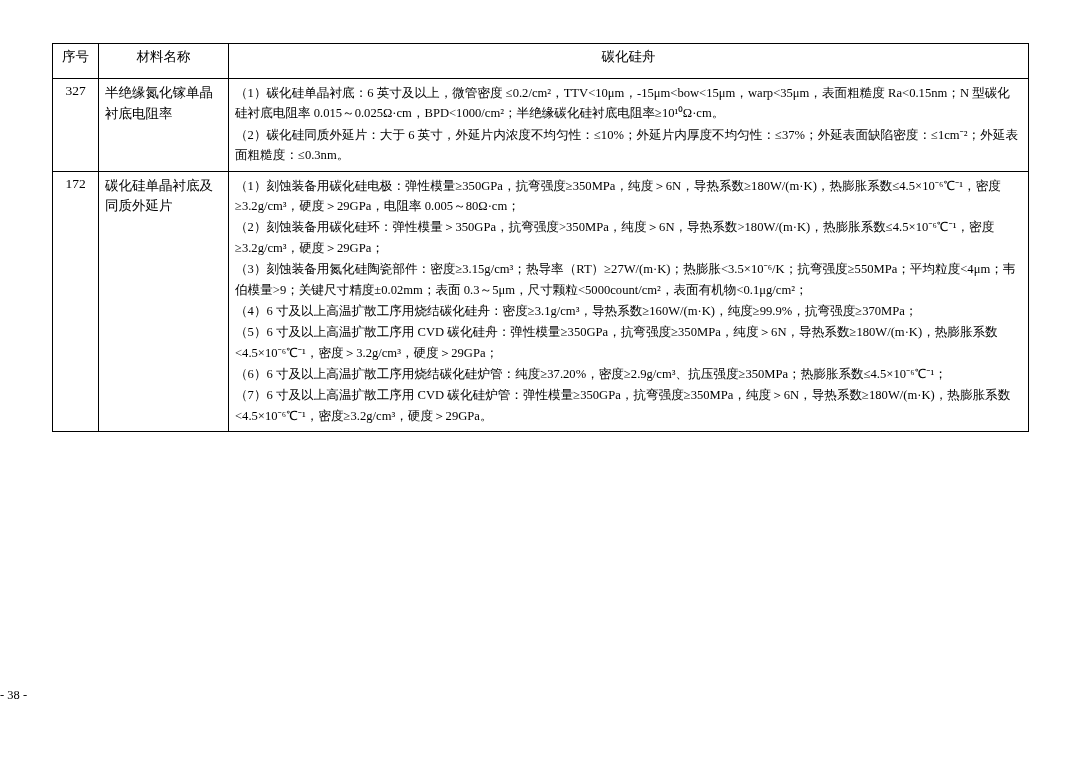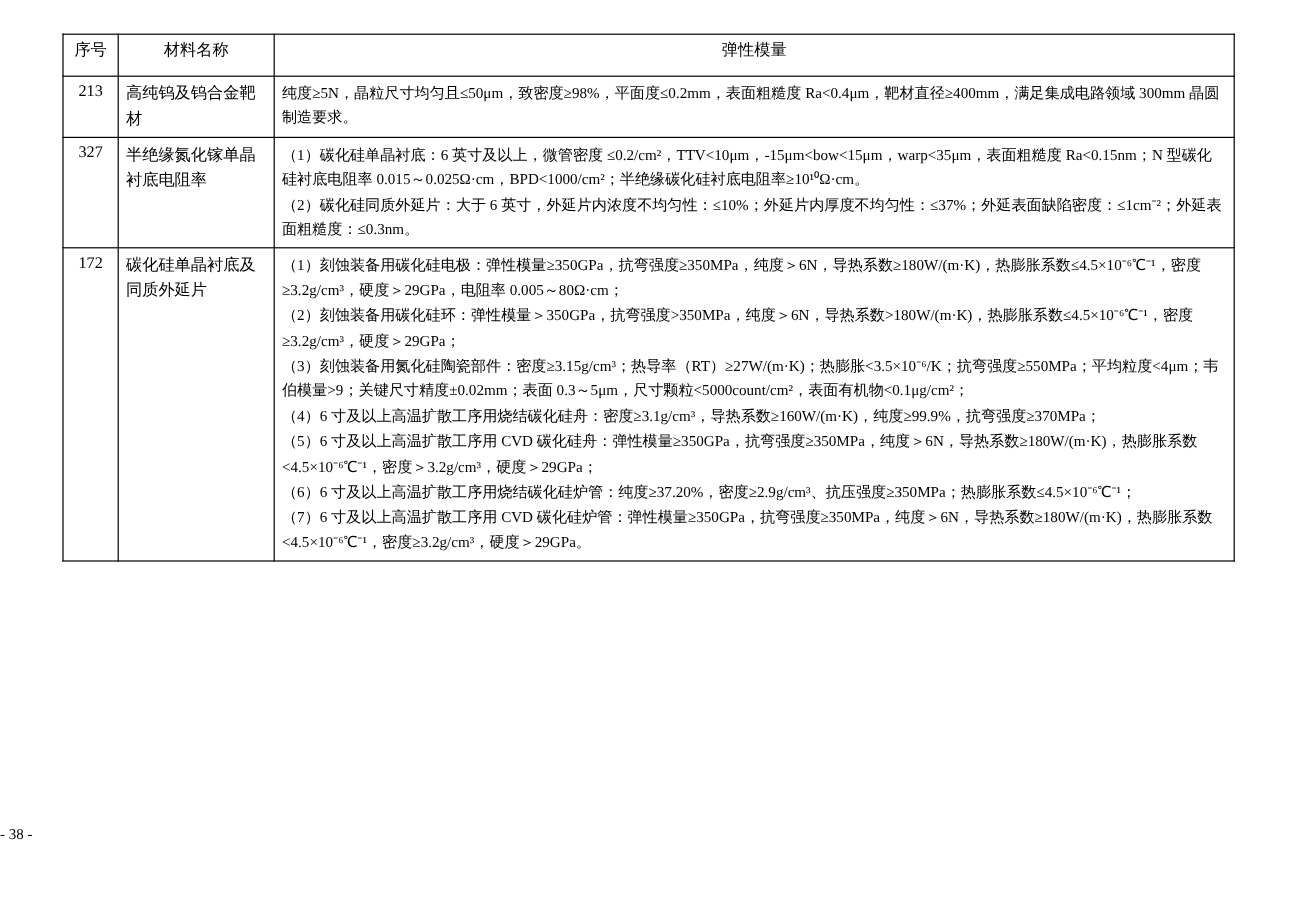--- a/index.html
+++ b/index.html
@@ -17,21 +17,21 @@
   .page {
     position: absolute;
     left: 0; top: 0;
     width: 1080px;
     height: 764px;
     box-sizing: border-box;
   }
   table.spec {
     position: absolute;
     left: 52px;
-    top: 28px;
+    top: 43px;
     width: 976px;
     border-collapse: collapse;
     table-layout: fixed;
   }
   table.spec td, table.spec th {
     border: 1px solid #000000;
     vertical-align: top;
     padding: 4px 6px;
   }
   thead th {
@@ -84,32 +84,25 @@
   <table class="spec">
     <colgroup>
       <col class="c-no">
       <col class="c-name">
       <col class="c-req">
     </colgroup>
     <thead>
       <tr>
         <th>序号</th>
         <th>材料名称</th>
-        <th>弹性模量</th>
+        <th>碳化硅舟</th>
       </tr>
     </thead>
     <tbody>
 
-      <tr>
-        <td class="no">213</td>
-        <td class="name">高纯钨及钨合金靶材</td>
-        <td class="req">
-          <p>纯度≥5N，晶粒尺寸均匀且≤50μm，致密度≥98%，平面度≤0.2mm，表面粗糙度 Ra&lt;0.4μm，靶材直径≥400mm，满足集成电路领域 300mm 晶圆制造要求。</p>
-        </td>
-      </tr>
 
 
       <tr>
         <td class="no">327</td>
         <td class="name">半绝缘氮化镓单晶衬底电阻率</td>
         <td class="req">
           <p>（1）碳化硅单晶衬底：6 英寸及以上，微管密度 ≤0.2/cm²，TTV&lt;10μm，-15μm&lt;bow&lt;15μm，warp&lt;35μm，表面粗糙度 Ra&lt;0.15nm；N 型碳化硅衬底电阻率 0.015～0.025Ω·cm，BPD&lt;1000/cm²；半绝缘碳化硅衬底电阻率≥10¹⁰Ω·cm。</p>
           <p>（2）碳化硅同质外延片：大于 6 英寸，外延片内浓度不均匀性：≤10%；外延片内厚度不均匀性：≤37%；外延表面缺陷密度：≤1cm⁻²；外延表面粗糙度：≤0.3nm。</p>
         </td>
       </tr>

